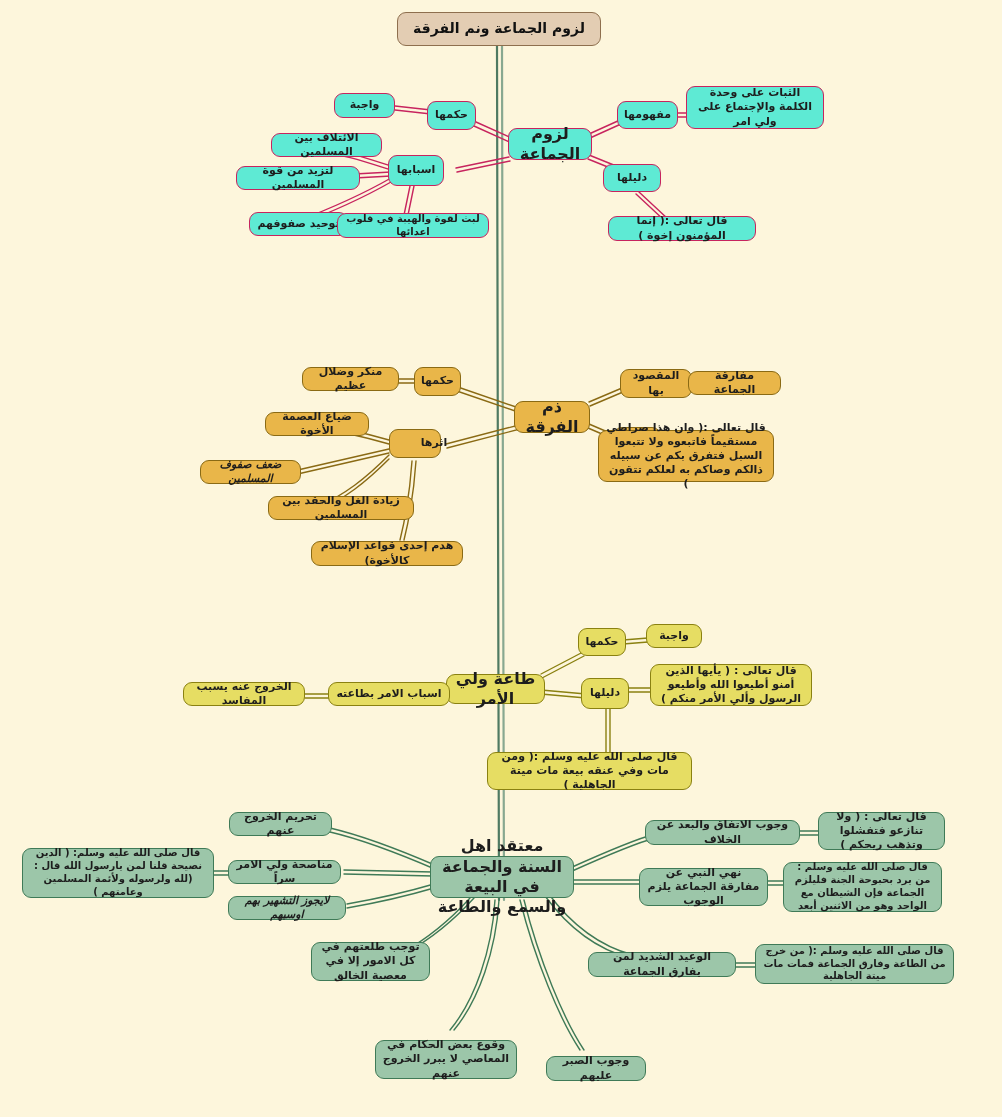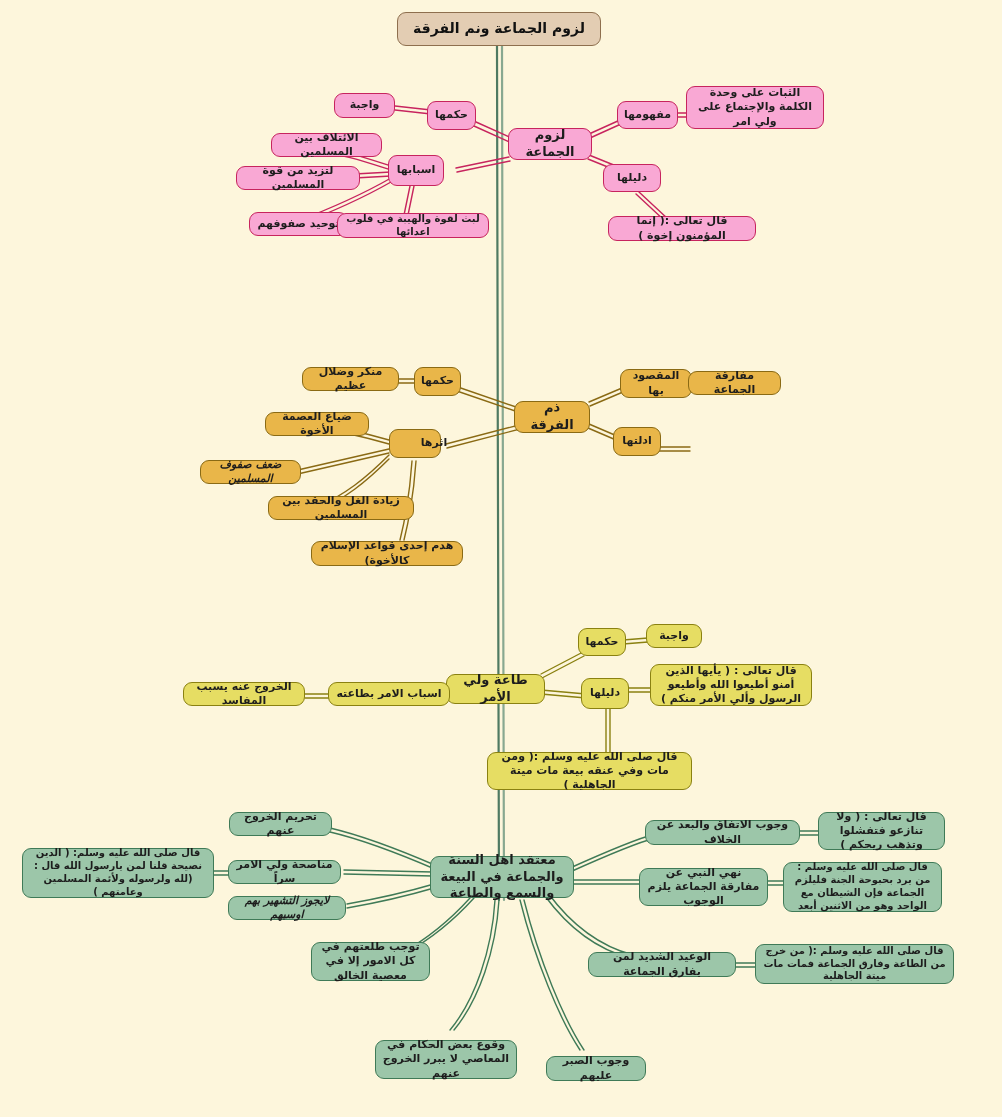--- a/index.html
+++ b/index.html
@@ -27,33 +27,33 @@
     direction:rtl;
     color:#1d1d1d;
     z-index:5;
     white-space:pre-line;
   }
 
   
   .t-root{background:#e3cdb3;border-color:#8e6f4e;color:#111;}
 
   
-  .t-pink{background:#f9a8d4;border-color:#c7245e;}
+  .t-pink{background:#5eead4;border-color:#c7245e;}
 
   
   .t-gold{background:#e9b649;border-color:#8a6a14;}
 
   
   .t-yellow{background:#e6dd63;border-color:#8a8111;}
 
   
   .t-green{background:#9cc6a9;border-color:#3f7a57;}
   .fs10{font-size:10px;}
   .fs11{font-size:11px;}
-  .fs12{font-size:13px;}
+  .fs12{font-size:16px;}
   .fs14{font-size:14px;}
 </style>
 </head>
 <body style="background: rgb(253, 246, 220);">
 
 <div id="canvas">
 
   <svg id="edges" viewBox="0 0 1002 1117">
     <g fill="none" stroke-linecap="round">
 
@@ -220,20 +220,21 @@
   <div class="node t-gold fs11" style="left:268px;top:496px;width:146px;height:24px;">زيادة الغل والحقد بين المسلمين</div>
 
   <div class="node t-gold fs11" style="left:311px;top:541px;width:152px;height:25px;">هدم إحدى قواعد الإسلام كالأخوة)</div>
 
   <div class="node t-gold fs11" style="left:620px;top:369px;width:72px;height:29px;">المقصود بها</div>
 
   <div class="node t-gold fs11" style="left:688px;top:371px;width:93px;height:24px;">مفارقة الجماعة</div>
 
   <div class="node t-gold fs11" style="left:613px;top:427px;width:48px;height:29px;">ادلتها</div>
 
+  <div class="node t-gold fs11" style="left:598px;top:430px;width:176px;height:52px;">قال تعالى :( وان هذا صراطي مستقيماً فاتبعوه ولا تتبعوا السبل فتفرق بكم عن سبيله ذالكم وصاكم به لعلكم تتقون )</div>
 
   <div class="node t-yellow fs12" style="left:446px;top:674px;width:99px;height:30px;">طاعة ولي الأمر</div>
 
   <div class="node t-yellow fs11" style="left:578px;top:628px;width:48px;height:28px;">حكمها</div>
 
   <div class="node t-yellow fs11" style="left:646px;top:624px;width:56px;height:24px;">واجبة</div>
 
   <div class="node t-yellow fs11" style="left:328px;top:682px;width:122px;height:24px;">اسباب الامر بطاعته</div>
 
   <div class="node t-yellow fs11" style="left:183px;top:682px;width:122px;height:24px;">الخروج عنه يسبب المفاسد</div>

